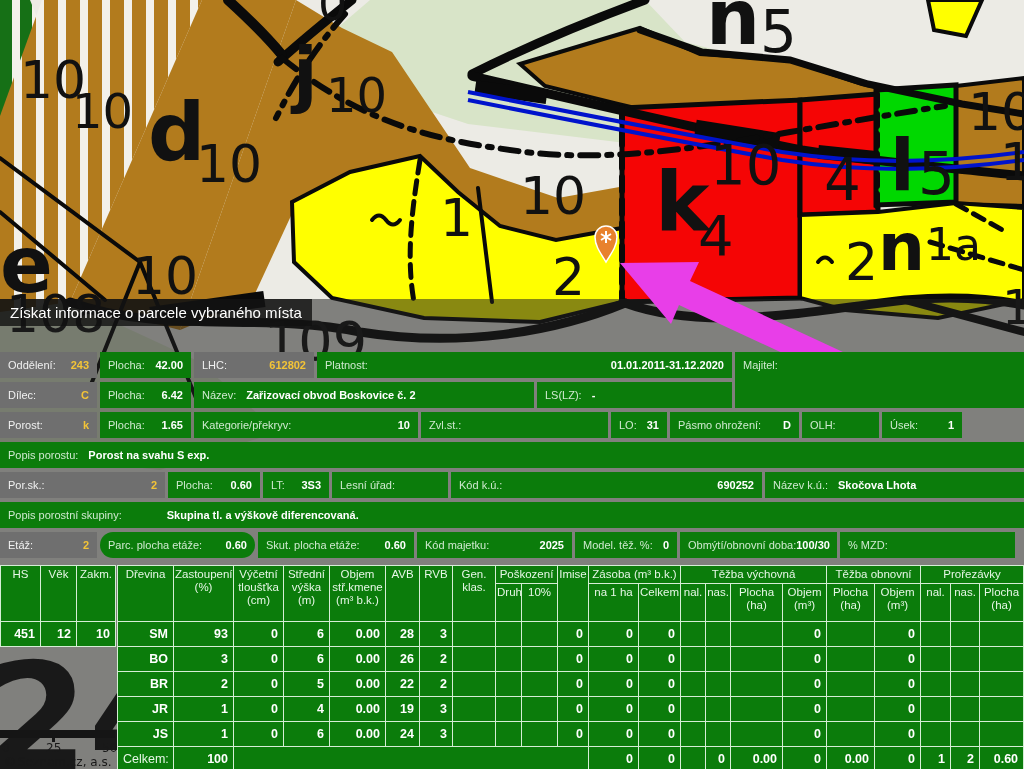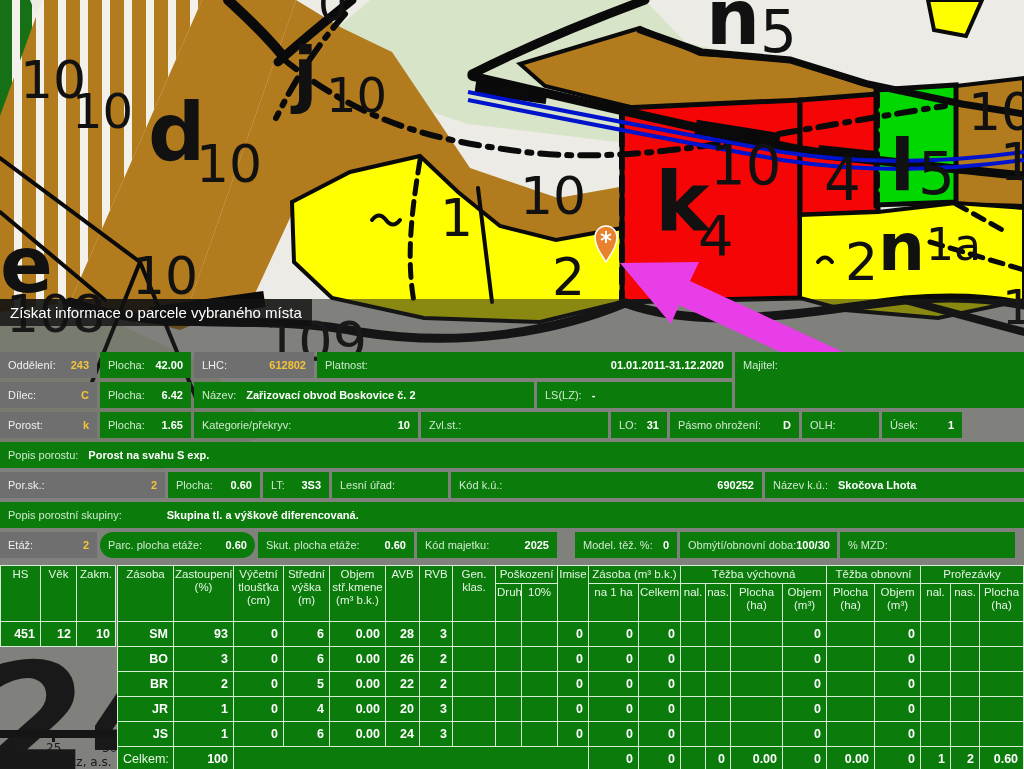--- a/index.html
+++ b/index.html
@@ -279,21 +279,21 @@
       <span class="val">2</span>
     </div>
     <div class="cell" style="left:100px;top:532px;width:155px;border-radius:13px;">
       <span class="lab">Parc. plocha etáže:</span>
       <span class="val">0.60</span>
     </div>
     <div class="cell" style="left:258px;top:532px;width:156px;">
       <span class="lab">Skut. plocha etáže:</span>
       <span class="val">0.60</span>
     </div>
-    <div class="cell" style="left:417px;top:532px;width:140px;">
+    <div class="cell" style="left:417px;top:532px;width:155px;">
       <span class="lab">Kód majetku:</span>
       <span class="val">2025</span>
     </div>
     <div class="cell" style="left:575px;top:532px;width:102px;">
       <span class="lab">Model. těž. %:</span>
       <span class="val">0</span>
     </div>
     <div class="cell" style="left:680px;top:532px;width:157px;">
       <span class="lab">Obmýtí/obnovní doba:</span>
       <span class="val">100/30</span>
@@ -346,21 +346,21 @@
           <col style="width:52px">
         <col style="width:44px">
           <col style="width:48px">
           <col style="width:46px">
           <col style="width:30px">
         <col style="width:29px">
           <col style="width:44px">
       </colgroup>
       <thead>
         <tr class="g1">
-          <th rowspan="2">Zásoba</th>
+          <th rowspan="2">Dřevina</th>
           <th rowspan="2">Zastoupení
 (%)</th>
           <th rowspan="2">Výčetní
 tloušťka
 (cm)</th>
           <th rowspan="2">Střední
 výška
 (m)</th>
           <th rowspan="2">Objem
 stř.kmene
@@ -469,21 +469,21 @@
             <td></td>
             <td></td>
             <td></td>
           </tr>
           <tr>
             <td>JR</td>
             <td>1</td>
             <td>0</td>
             <td>4</td>
             <td>0.00</td>
-            <td>20</td>
+            <td>19</td>
             <td>3</td>
             <td></td>
             <td></td>
             <td></td>
             <td>0</td>
             <td>0</td>
             <td>0</td>
             <td></td>
             <td></td>
             <td></td>

